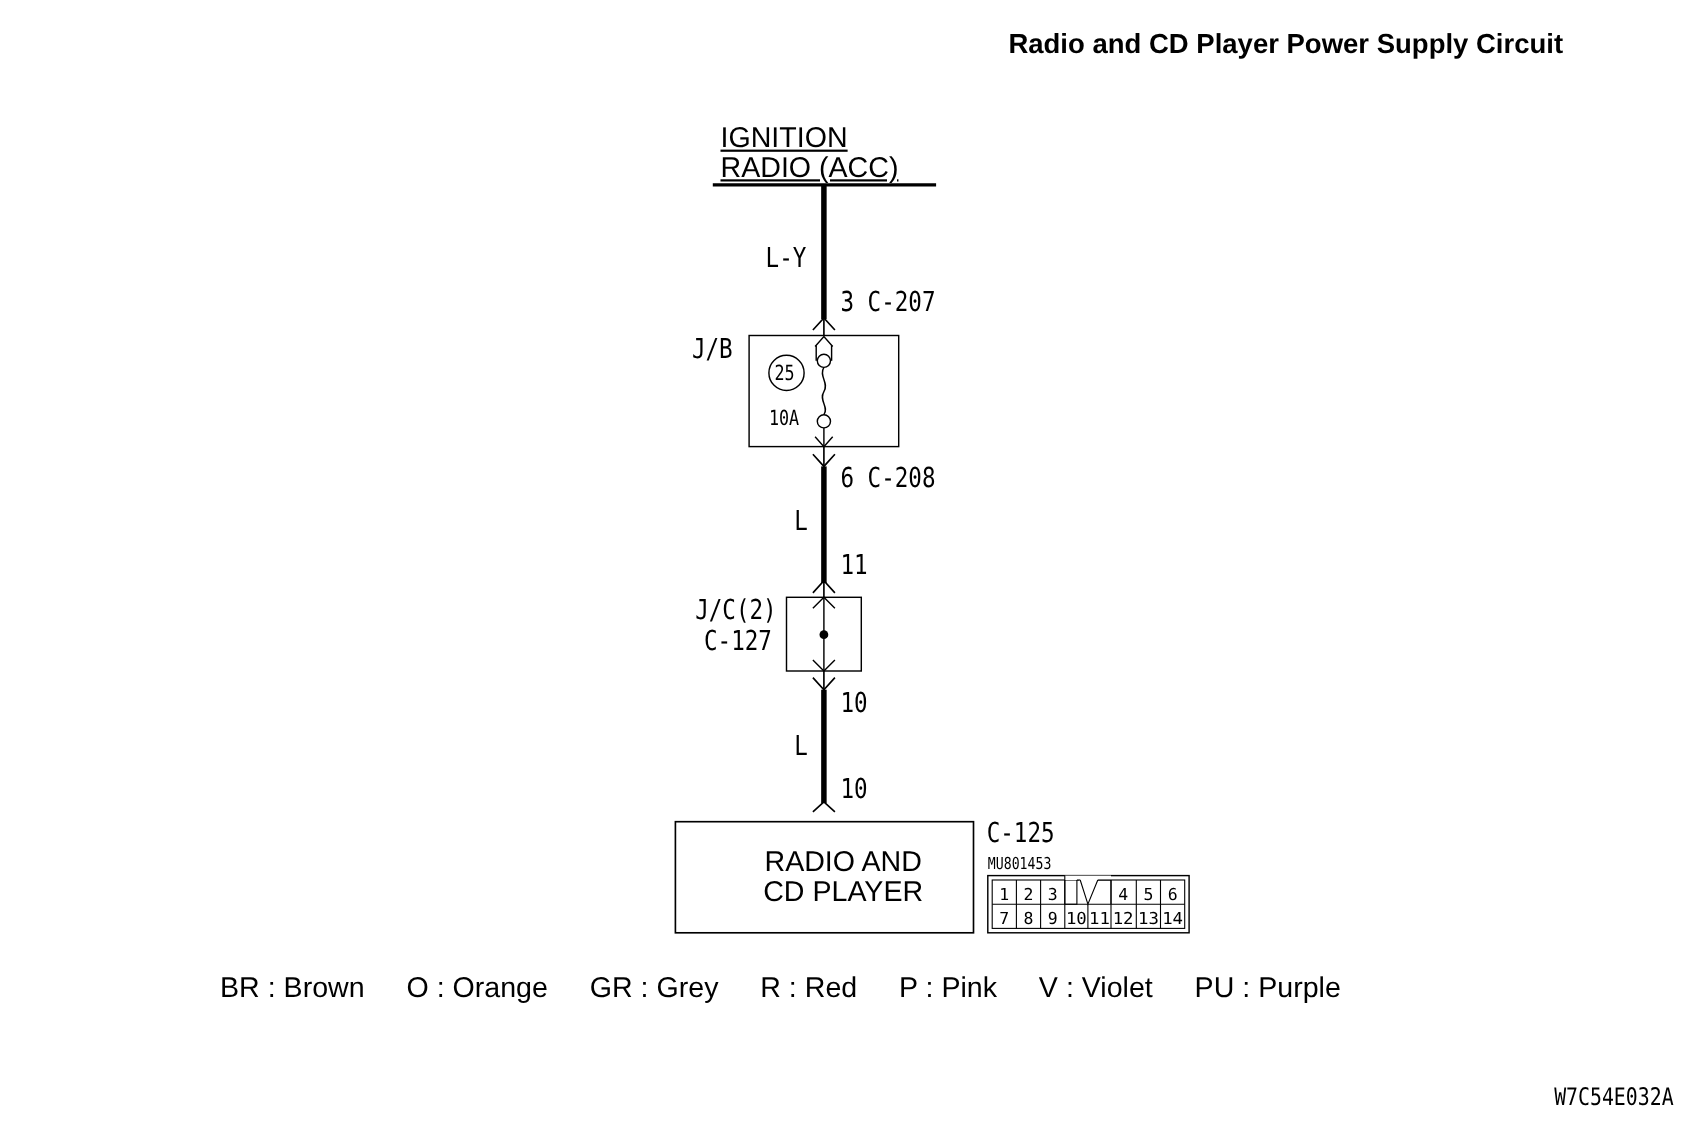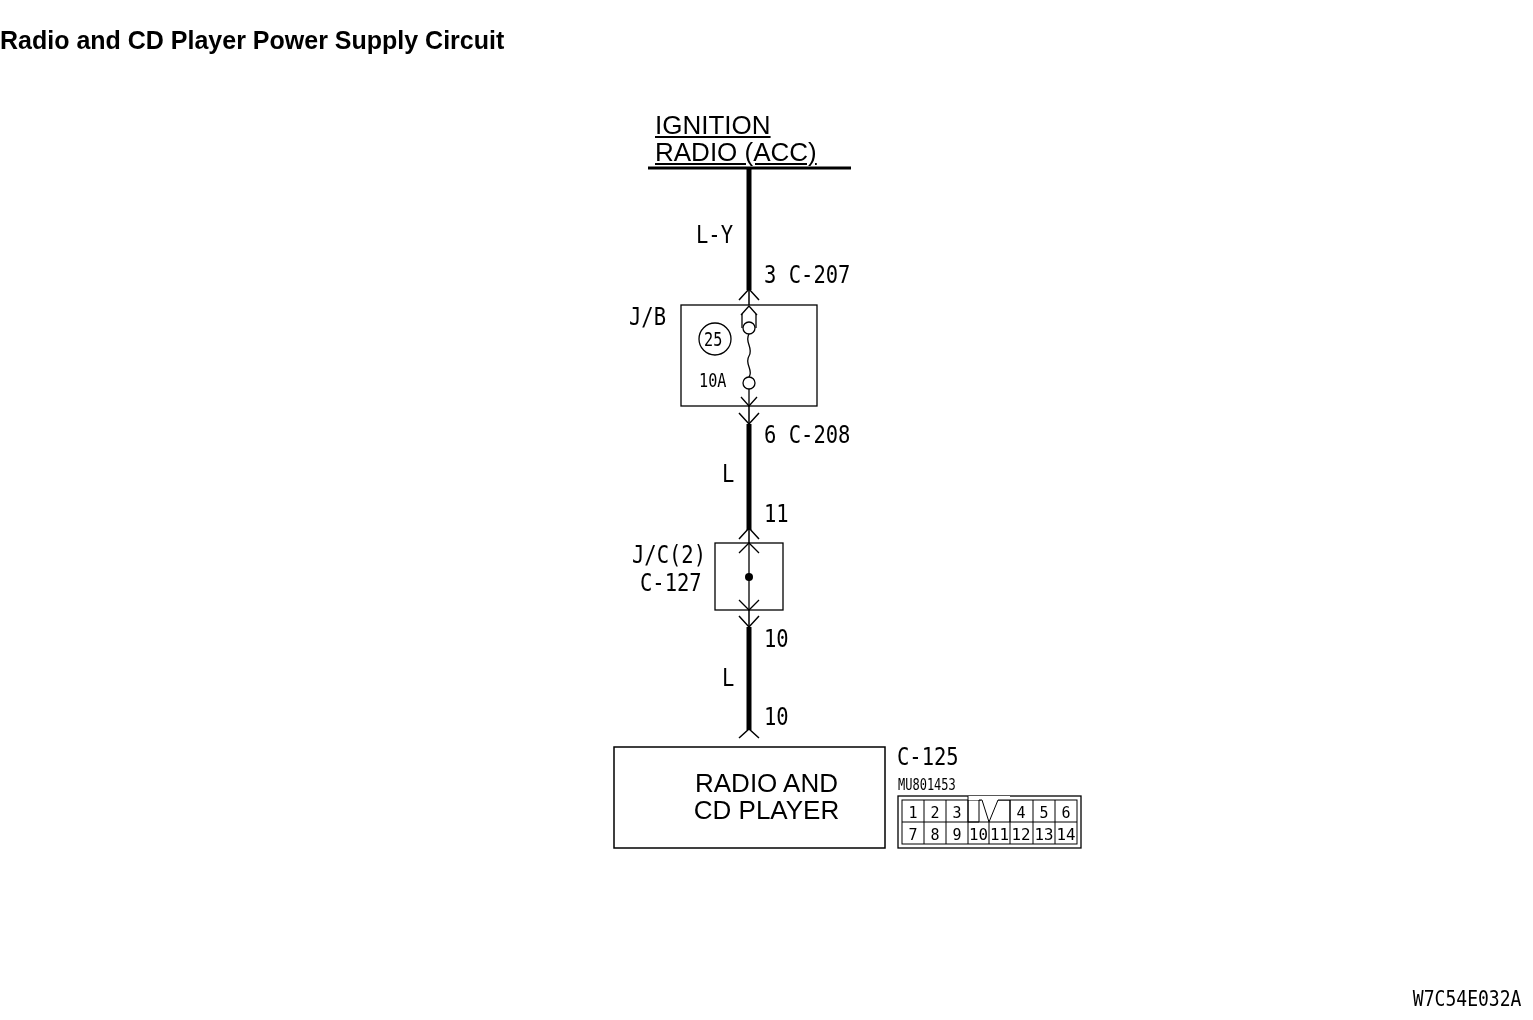--- a/index.html
+++ b/index.html
@@ -1,18 +1,18 @@
 <!DOCTYPE html>
 <html><head>
   <meta charset="utf-8">
   <style>
     html, body { margin: 0; padding: 0; background: #ffffff; }
     body { width: 1533px; height: 1020px; position: relative; overflow: hidden; font-family: "Liberation Sans", sans-serif; color: #000; }
     .abs { position: absolute; white-space: nowrap; }
-    .title { left: 0; width: 1421px; top: 26px; text-align: left; font-weight: bold; font-size: 25px; }
+    .title { left: 0; width: 1421px; top: 26px; text-align: right; font-weight: bold; font-size: 25px; }
     .lbl-sans { font-family: "Liberation Sans", sans-serif; font-size: 26px; line-height: 27px; }
     .lbl-cond { font-family: "DejaVu Sans Mono", monospace; font-size: 25px; transform: scaleX(0.82); transform-origin: left top; }
     .lbl-cond-r { font-family: "DejaVu Sans Mono", monospace; font-size: 25px; transform: scaleX(0.82); transform-origin: right top; text-align: right; }
     .small-cond { font-family: "DejaVu Sans Mono", monospace; font-size: 19px; transform: scaleX(0.8); transform-origin: left top; }
     .tiny-cond { font-family: "DejaVu Sans Mono", monospace; font-size: 15px; transform: scaleX(0.8); transform-origin: left top; }
     .legend { left: 200px; top: 884px; font-size: 26px; line-height: 27px; }
     .legend-row span { margin-right: 38px; }
     .code { right: 12px; top: 986px; }
     svg#diagram { position: absolute; left: 0; top: 0; }
     .pin { font-family: "DejaVu Sans Mono", monospace; font-size: 15px; }
@@ -140,15 +140,16 @@
 
 <div class="abs lbl-sans" style="left:614px; width:305px; top:770px; text-align:center;">
   <div>RADIO AND</div>
   <div>CD PLAYER</div>
 </div>
 
 <div class="abs lbl-cond" style="left:897px; top:742px;">C-125</div>
 <div class="abs tiny-cond" style="left:898px; top:776px;">MU801453</div>
 
 <div class="abs legend">
+  <div class="legend-row" id="legend-row2"><span>BR : Brown</span><span>O : Orange</span><span>GR : Grey</span><span>R : Red</span><span>P : Pink</span><span>V : Violet</span><span>PU : Purple</span></div>
 </div>
 
 <div class="abs lbl-cond-r code" style="font-size:22px;">W7C54E032A</div>
 
 </body></html>

